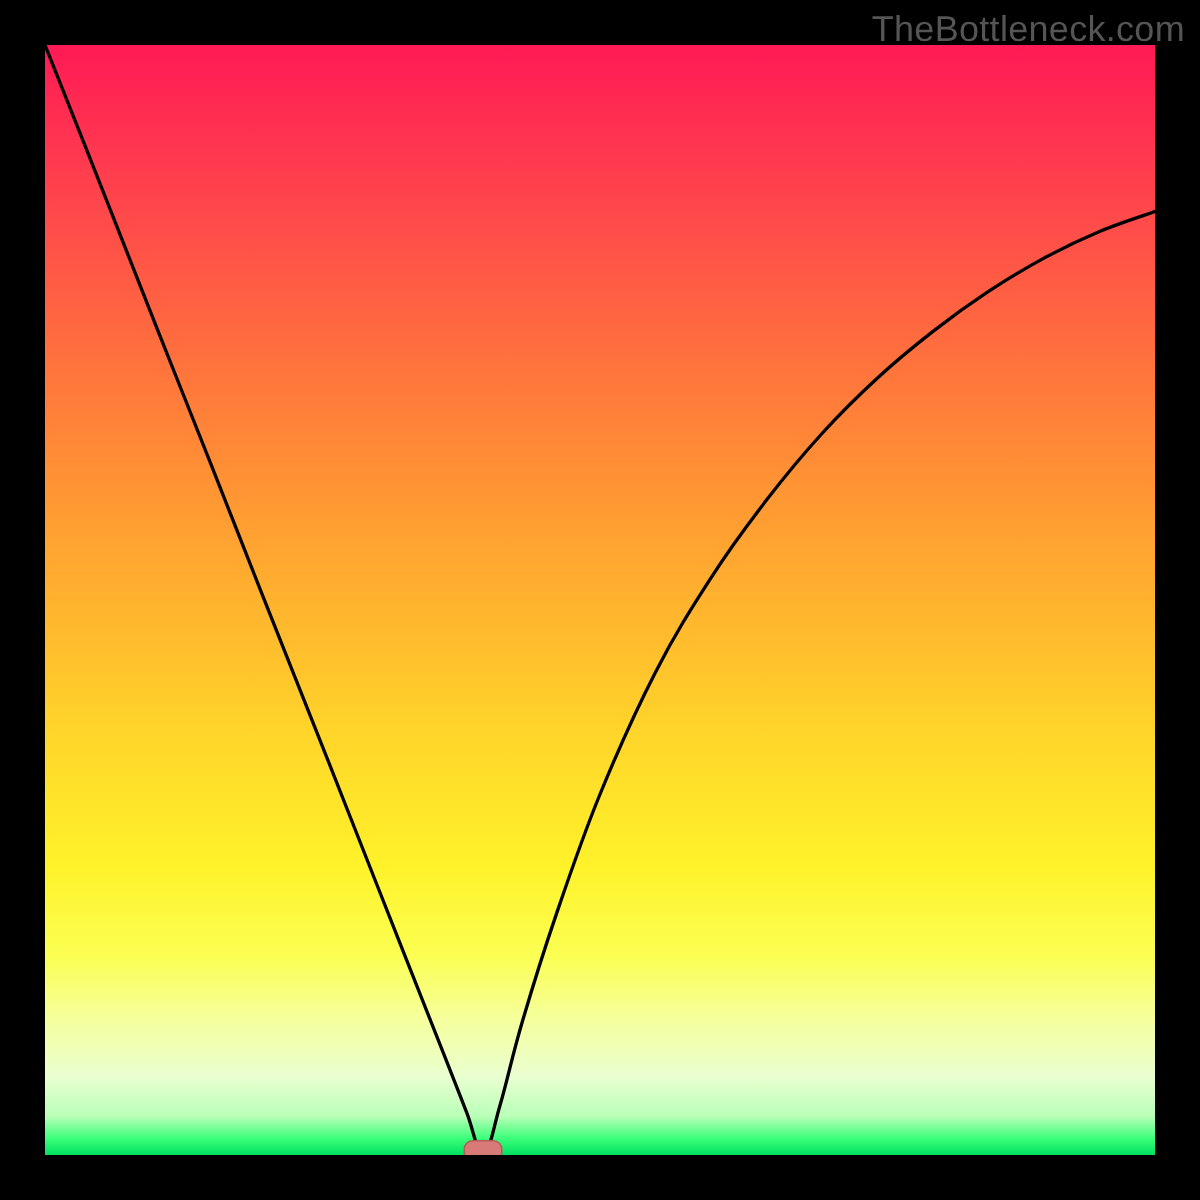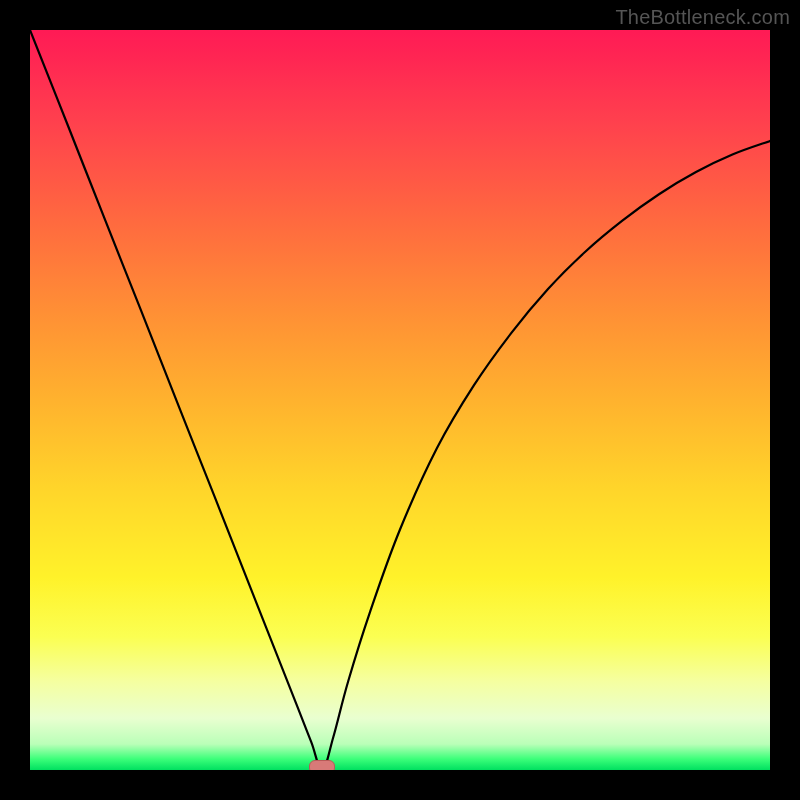--- a/index.html
+++ b/index.html
@@ -14,21 +14,21 @@
     position: relative;
     width: 800px;
     height: 800px;
     background: #000;
   }
   .watermark {
     position: absolute;
     top: 6px;
     right: 10px;
     font-family: Arial, Helvetica, sans-serif;
-    font-size: 20px;
+    font-size: 24px;
     font-weight: 500;
     color: #555;
     letter-spacing: 0.2px;
     z-index: 3;
   }
   .plot-area {
     position: absolute;
     left: 30px;
     top: 30px;
     width: 740px;

